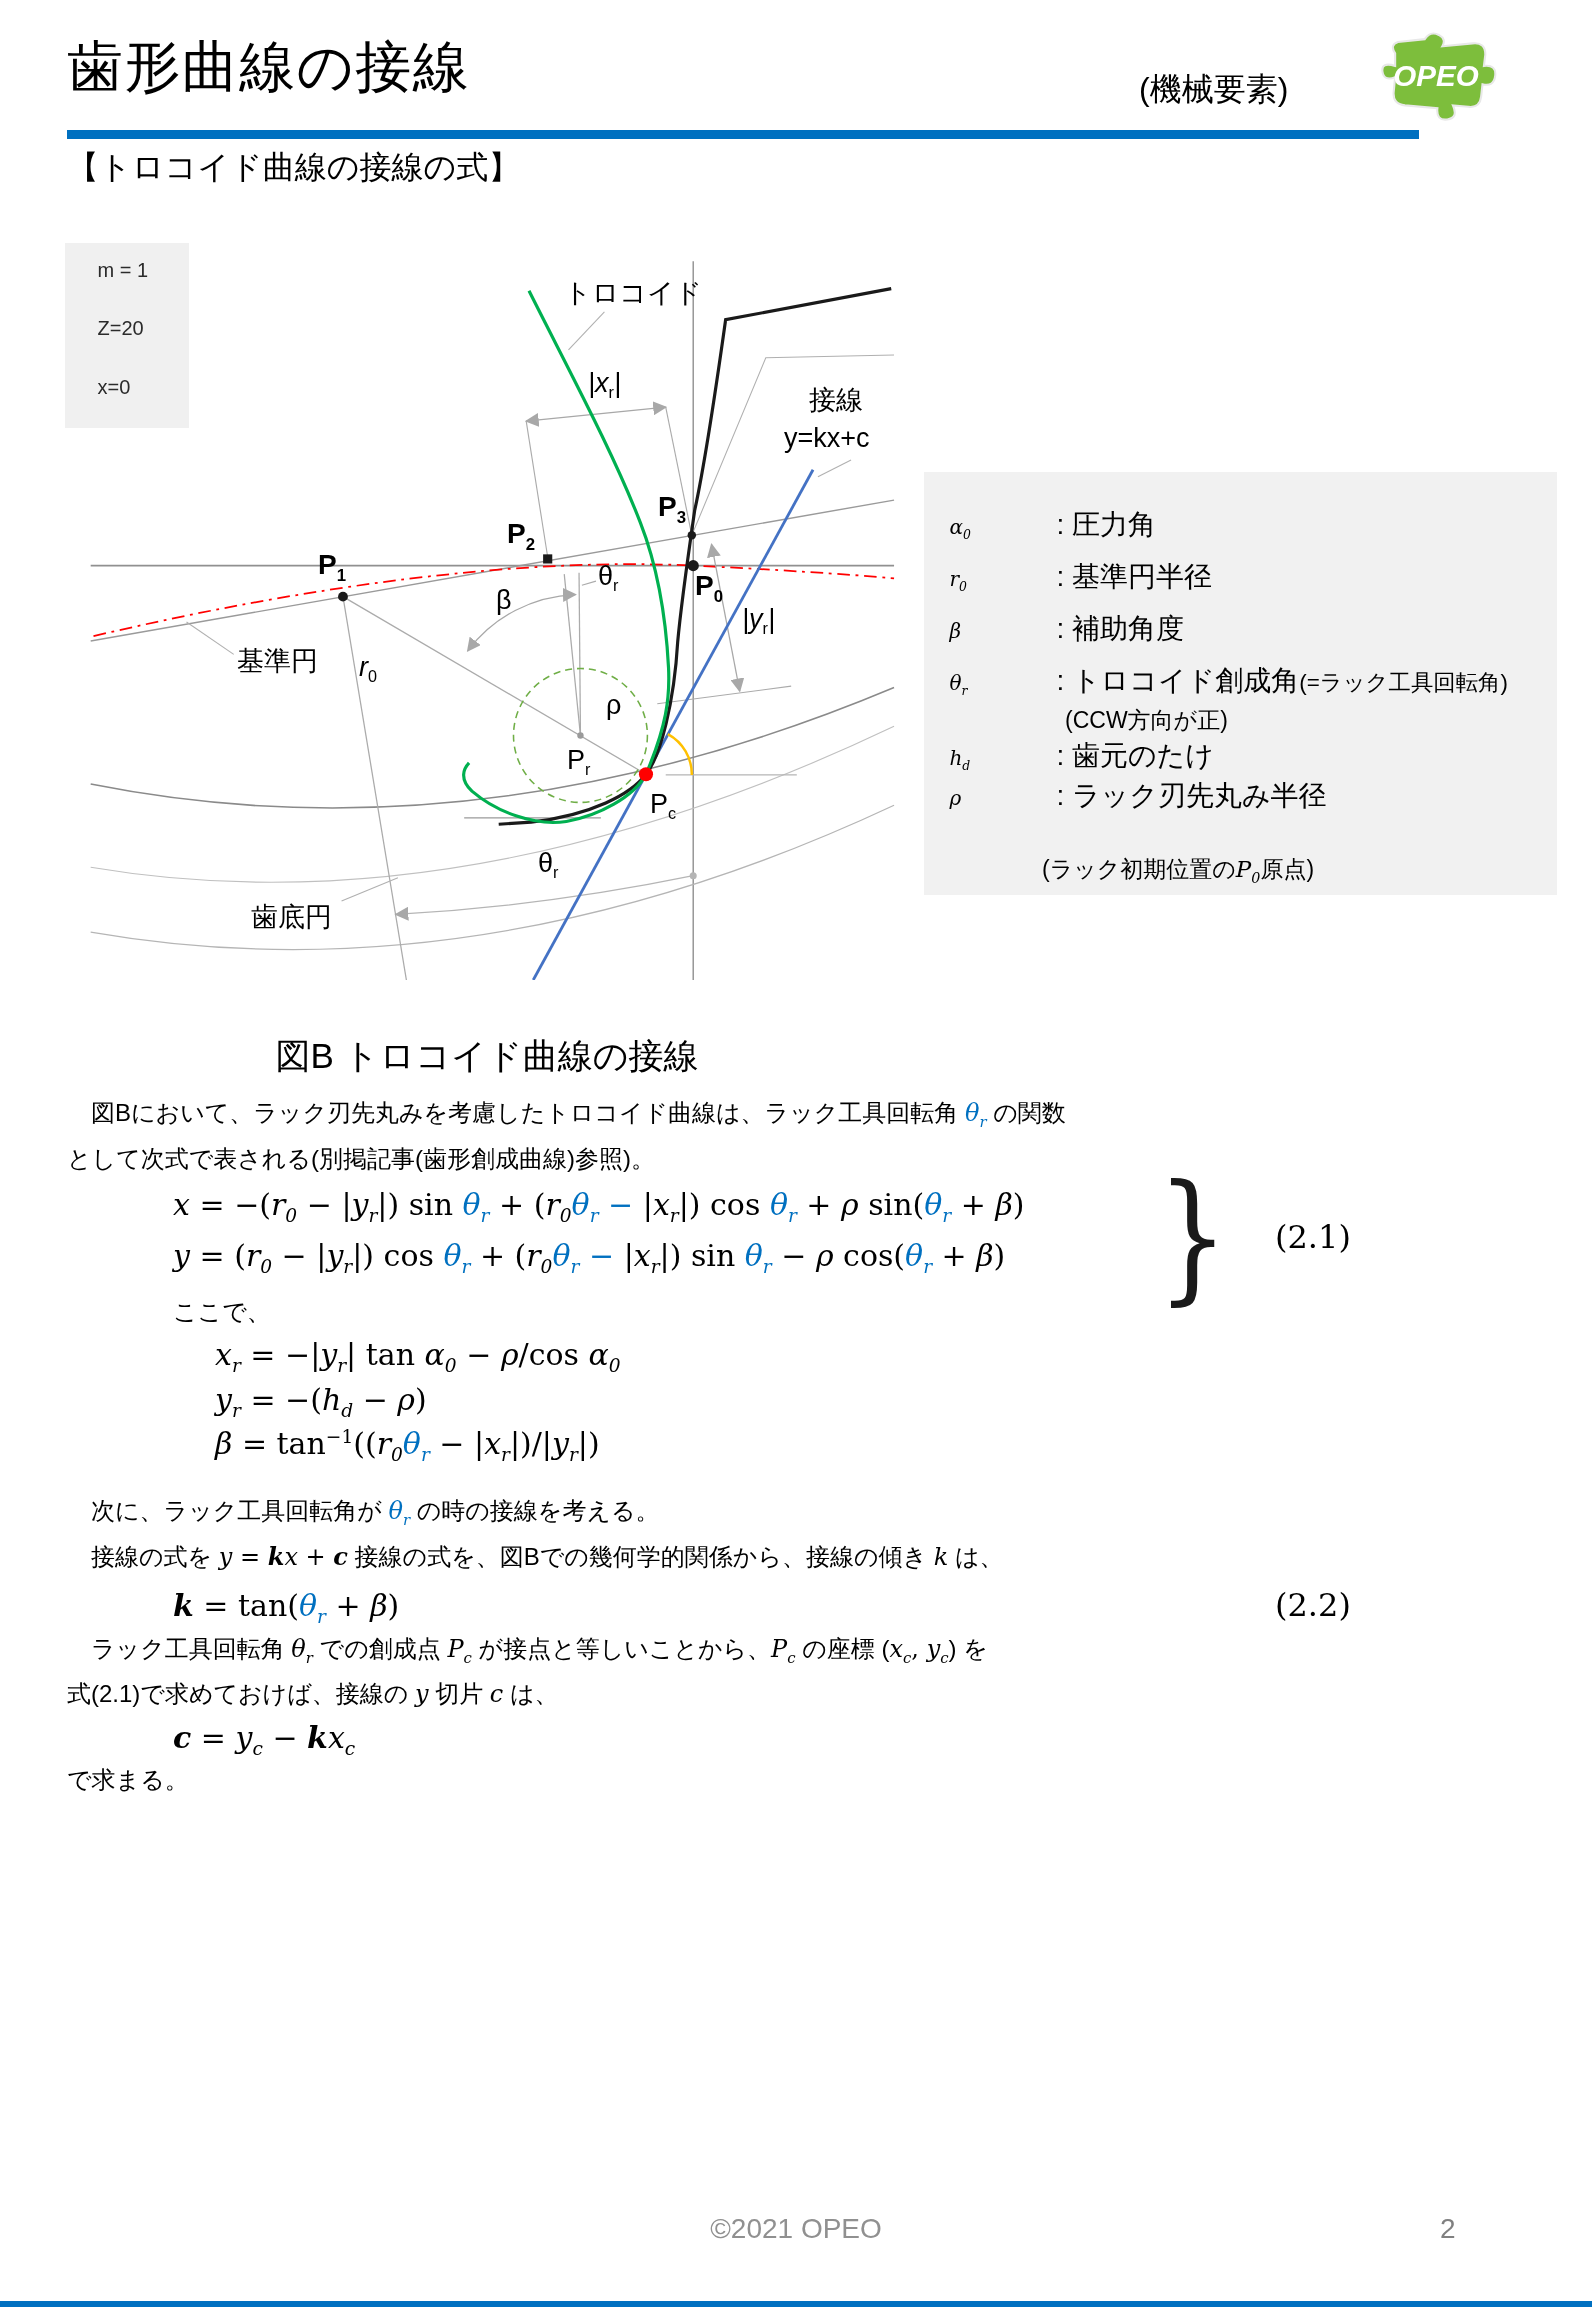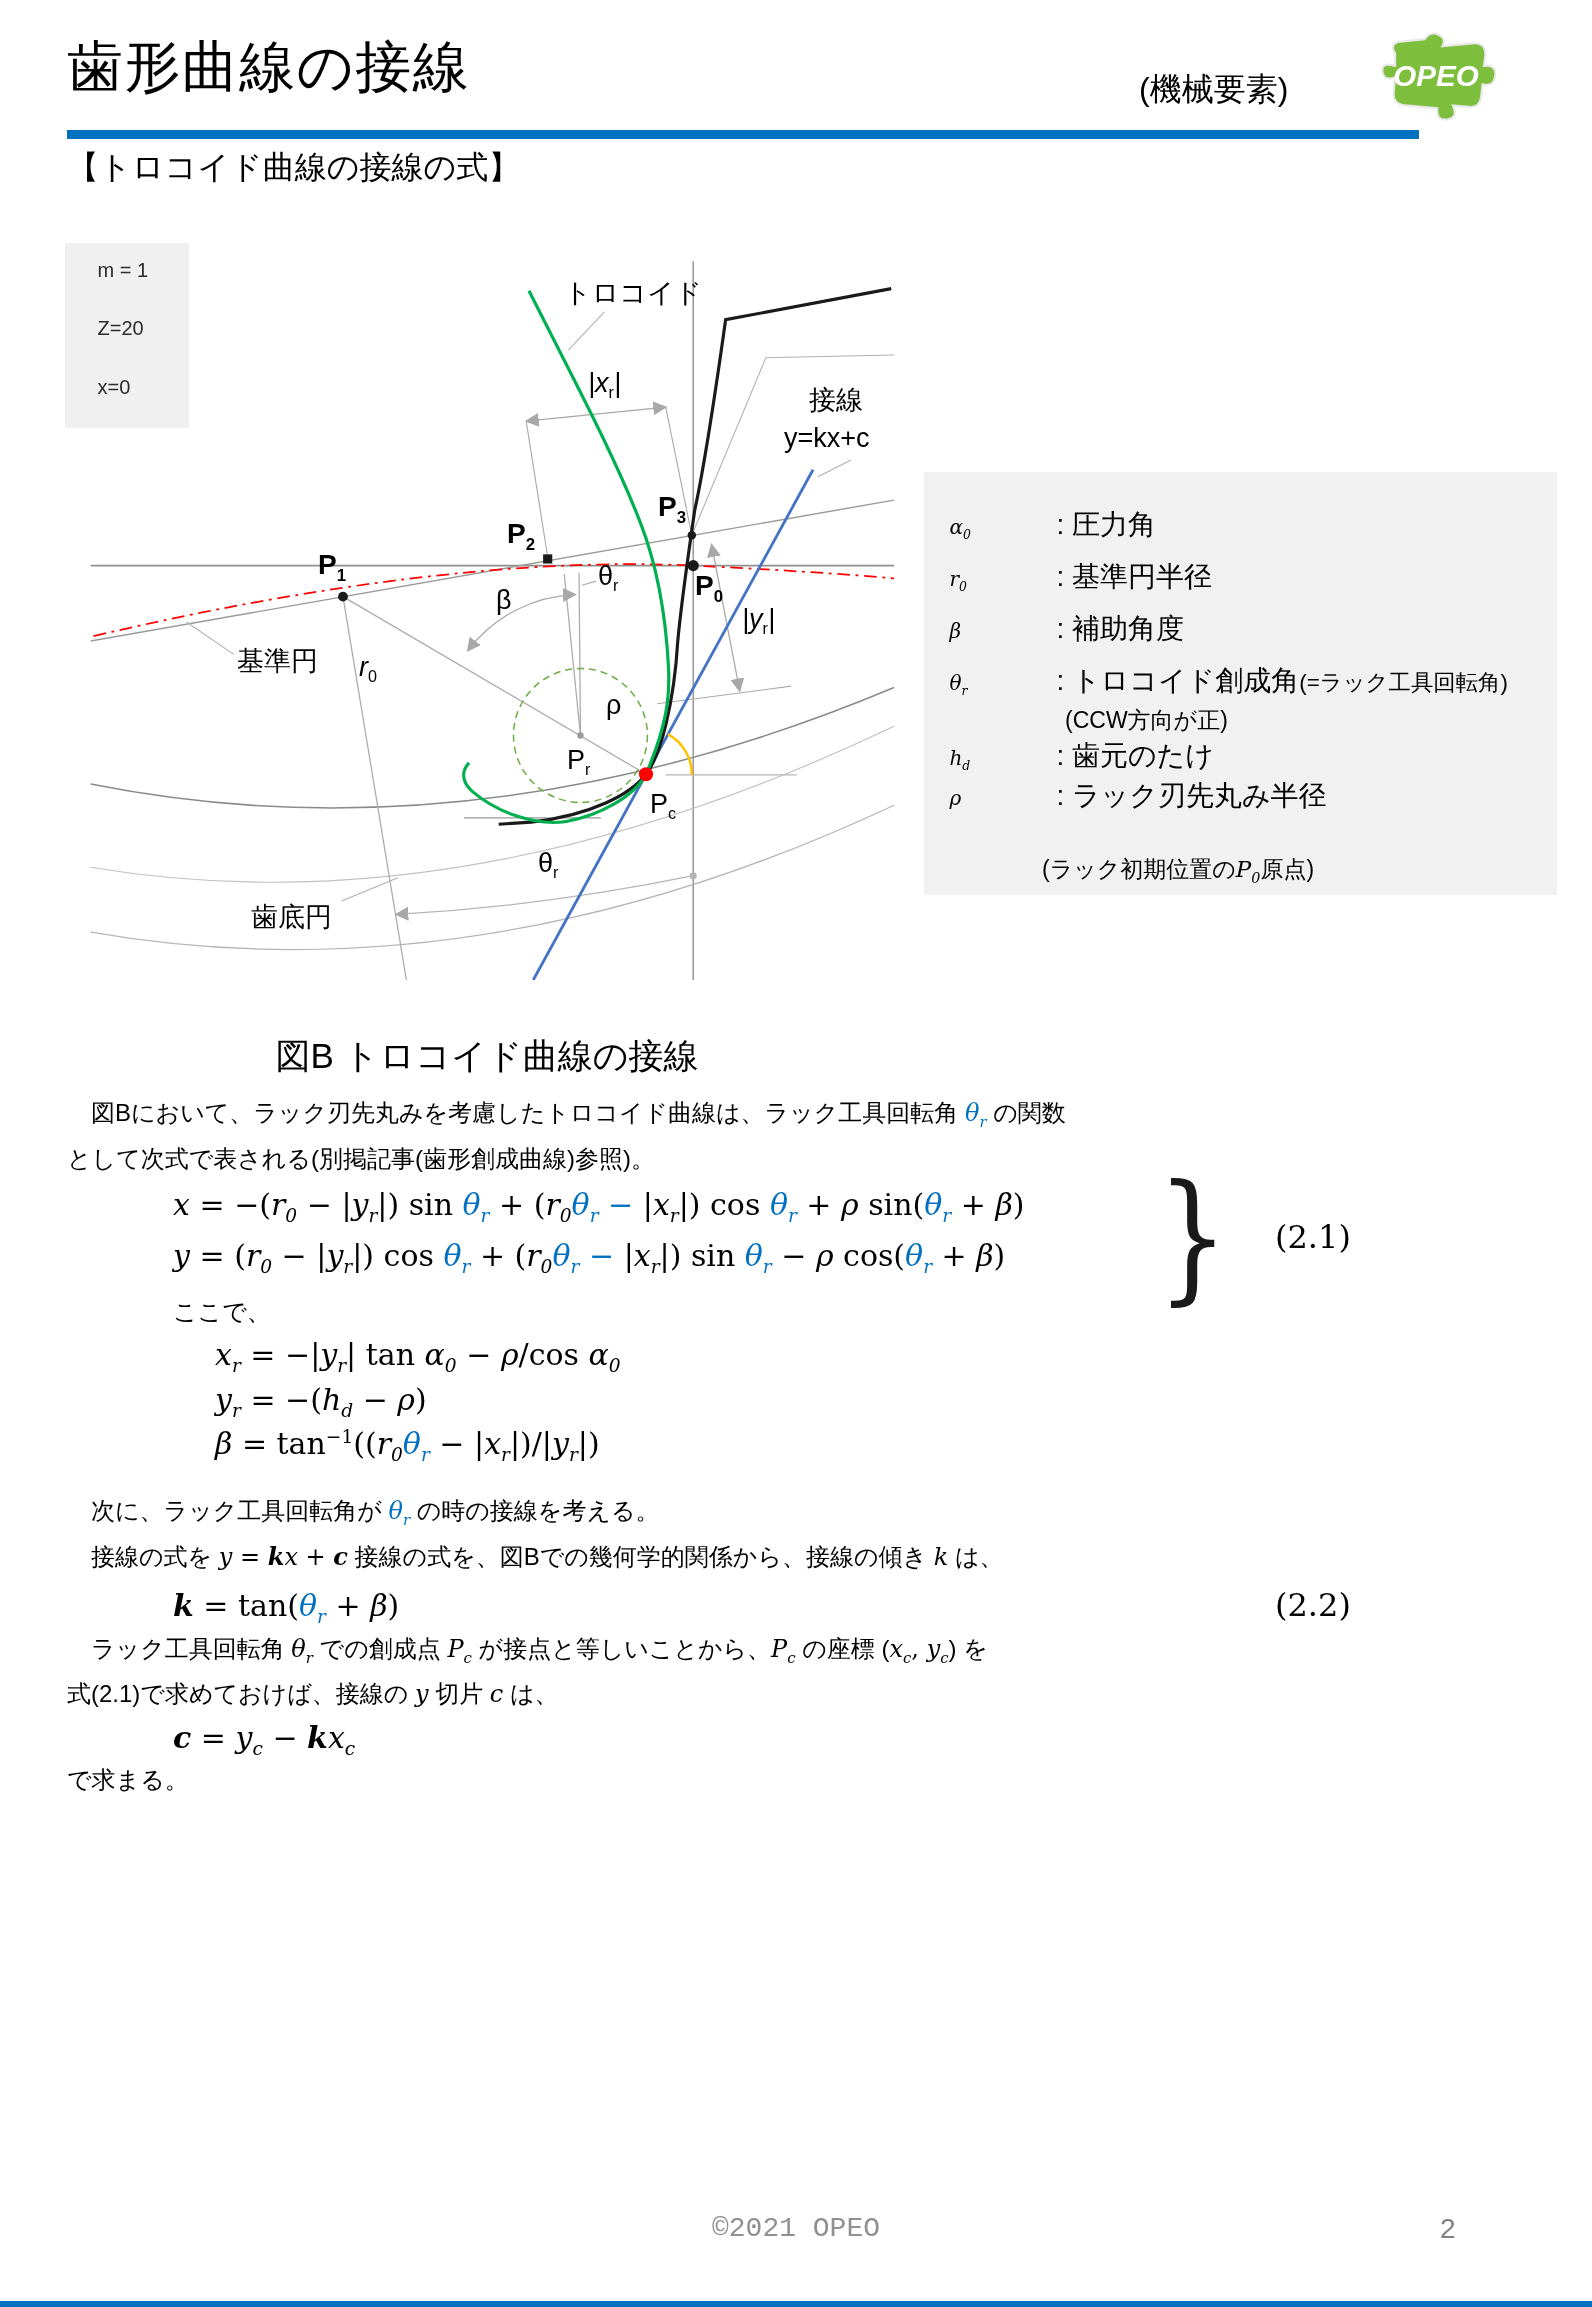--- a/index.html
+++ b/index.html
@@ -50,21 +50,21 @@
   .lg-note{position:absolute;white-space:nowrap;font-size:23px;}
 
   
   .bline{position:absolute;font-size:24px;white-space:nowrap;}
   .eqline{position:absolute;font-size:30px;white-space:nowrap;font-family:"DejaVu Serif",serif;}
   .brace{position:absolute;left:1148px;top:1167px;font-size:140px;line-height:1;
          font-family:"DejaVu Serif",serif;transform:scaleX(.8);color:#1a1a1a;}
   .eqtag{position:absolute;left:1275px;font-size:32px;font-family:"DejaVu Serif",serif;}
 
   
-  .footer-copy{left:0;top:2213px;width:1592px;text-align:center;font-size:28px;color:#909090;font-family:Liberation Mono, monospace;}
+  .footer-copy{left:0;top:2213px;width:1592px;text-align:center;font-size:28px;color:#909090;}
   .page-num{left:1440px;top:2213px;font-size:28px;color:#808080;}
   .bottom-bar{left:0;top:2301px;width:1592px;height:5.6px;background:var(--accent);}
 </style>
 </head>
 <body>
 
 <div class="abs title nowrap">歯形曲線の接線</div>
 <div class="abs category nowrap">(機械要素)</div>
 <div class="abs logo">
   <svg width="124" height="89" viewBox="0 0 176 126">

